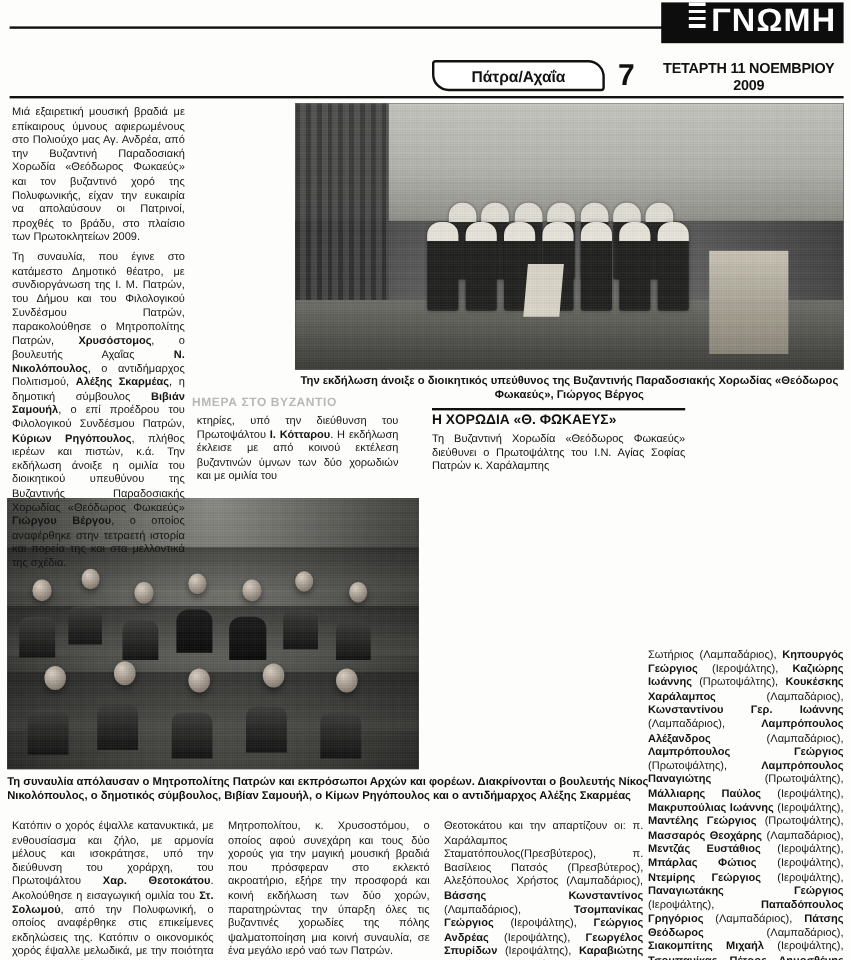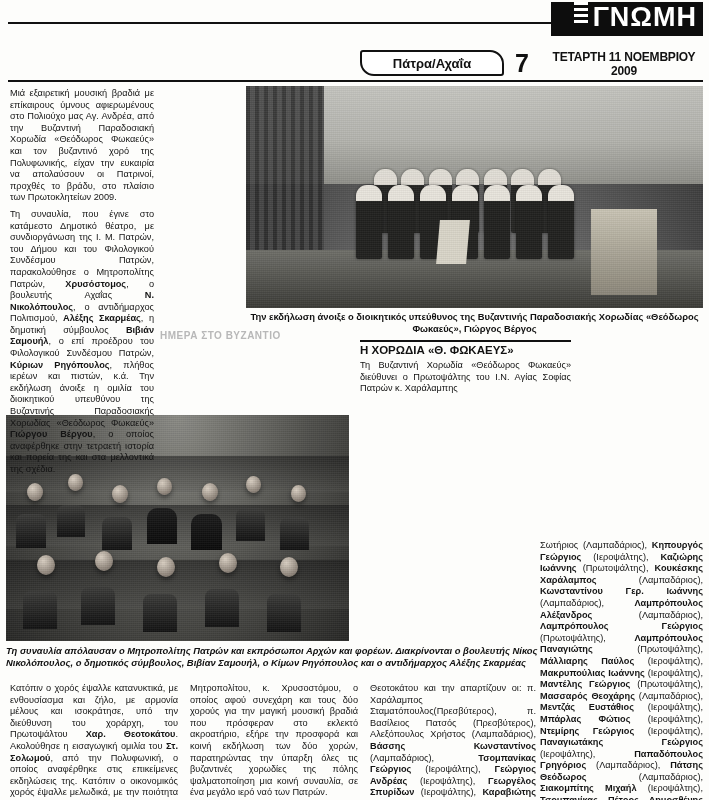--- a/index.html
+++ b/index.html
@@ -218,21 +218,21 @@
   .caption {
     position: absolute;
     font-family: "Liberation Sans", sans-serif;
     font-weight: bold;
     font-size: 9.4px;
     line-height: 12px;
     color: #111;
     text-align: center;
   }
   #caption-choir { left: 246px; top: 311px; width: 457px; }
-  #caption-audience { left: 6px; top: 645px; width: 571px; text-align: left; font-style: italic; }
+  #caption-audience { left: 6px; top: 645px; width: 571px; text-align: left; }
 
   
   .col {
     position: absolute;
     font-family: "Liberation Sans", sans-serif;
     font-size: 9.2px;
     line-height: 11.6px;
     color: #141414;
     text-align: justify;
   }
@@ -375,20 +375,23 @@
 
     <div class="grain"></div>
   </div>
   <div class="caption" id="caption-audience">Τη συναυλία απόλαυσαν ο Μητροπολίτης Πατρών και εκπρόσωποι Αρχών και φορέων. Διακρίνονται ο βουλευτής Νίκος Νικολόπουλος, ο δημοτικός σύμβουλος, Βιβίαν Σαμουήλ, ο Κίμων Ρηγόπουλος και ο αντιδήμαρχος Αλέξης Σκαρμέας</div>
 
   <div class="col" id="col-lead">
     <p>Μιά εξαιρετική μουσική βραδιά με επίκαιρους ύμνους αφιερωμένους στο Πολιούχο μας Αγ. Ανδρέα, από την Βυζαντινή Παραδοσιακή Χορωδία «Θεόδωρος Φωκαεύς» και τον βυζαντινό χορό της Πολυφωνικής, είχαν την ευκαιρία να απολαύσουν οι Πατρινοί, προχθές το βράδυ, στο πλαίσιο των Πρωτοκλητείων 2009.</p>
     <p>Τη συναυλία, που έγινε στο κατάμεστο Δημοτικό θέατρο, με συνδιοργάνωση της Ι. Μ. Πατρών, του Δήμου και του Φιλολογικού Συνδέσμου Πατρών, παρακολούθησε ο Μητροπολίτης Πατρών, <b>Χρυσόστομος</b>, ο βουλευτής Αχαΐας <b>Ν. Νικολόπουλος</b>, ο αντιδήμαρχος Πολιτισμού, <b>Αλέξης Σκαρμέας</b>, η δημοτική σύμβουλος <b>Βιβιάν Σαμουήλ</b>, ο επί προέδρου του Φιλολογικού Συνδέσμου Πατρών, <b>Κύριων Ρηγόπουλος</b>, πλήθος ιερέων και πιστών, κ.ά. Την εκδήλωση άνοιξε η ομιλία του διοικητικού υπευθύνου της Βυζαντινής Παραδοσιακής Χορωδίας «Θεόδωρος Φωκαεύς» <b>Γιώργου Βέργου</b>, ο οποίος αναφέρθηκε στην τετραετή ιστορία και πορεία της και στα μελλοντικά της σχέδια.</p>
   </div>
 
+  <div class="col" id="col-2">
+    <p>κτηρίες, υπό την διεύθυνση του Πρωτοψάλτου <b>Ι. Κότταρου</b>. Η εκδήλωση έκλεισε με από κοινού εκτέλεση βυζαντινών ύμνων των δύο χορωδιών και με ομιλία του</p>
+  </div>
 
   <div class="sidebar">
     <div class="sidebar-rule-top"></div>
     <div class="sidebar-title">Η ΧΟΡΩΔΙΑ «Θ. ΦΩΚΑΕΥΣ»</div>
     <div class="sidebar-body">Τη Βυζαντινή Χορωδία «Θεόδωρος Φωκαεύς» διεύθυνει ο Πρωτοψάλτης του Ι.Ν. Αγίας Σοφίας Πατρών κ. Χαράλαμπης</div>
   </div>
 
   <div class="col" id="col-mid-a">
     <p>Κατόπιν ο χορός έψαλλε κατανυκτικά, με ενθουσίασμα και ζήλο, με αρμονία μέλους και ισοκράτησε, υπό την διεύθυνση του χοράρχη, του Πρωτοψάλτου <b>Χαρ. Θεοτοκάτου</b>. Ακολούθησε η εισαγωγική ομιλία του <b>Στ. Σολωμού</b>, από την Πολυφωνική, ο οποίος αναφέρθηκε στις επικείμενες εκδηλώσεις της. Κατόπιν ο οικονομικός χορός έψαλλε μελωδικά, με την ποιότητα και την συνοχή που τον χαρα-</p>
   </div>

